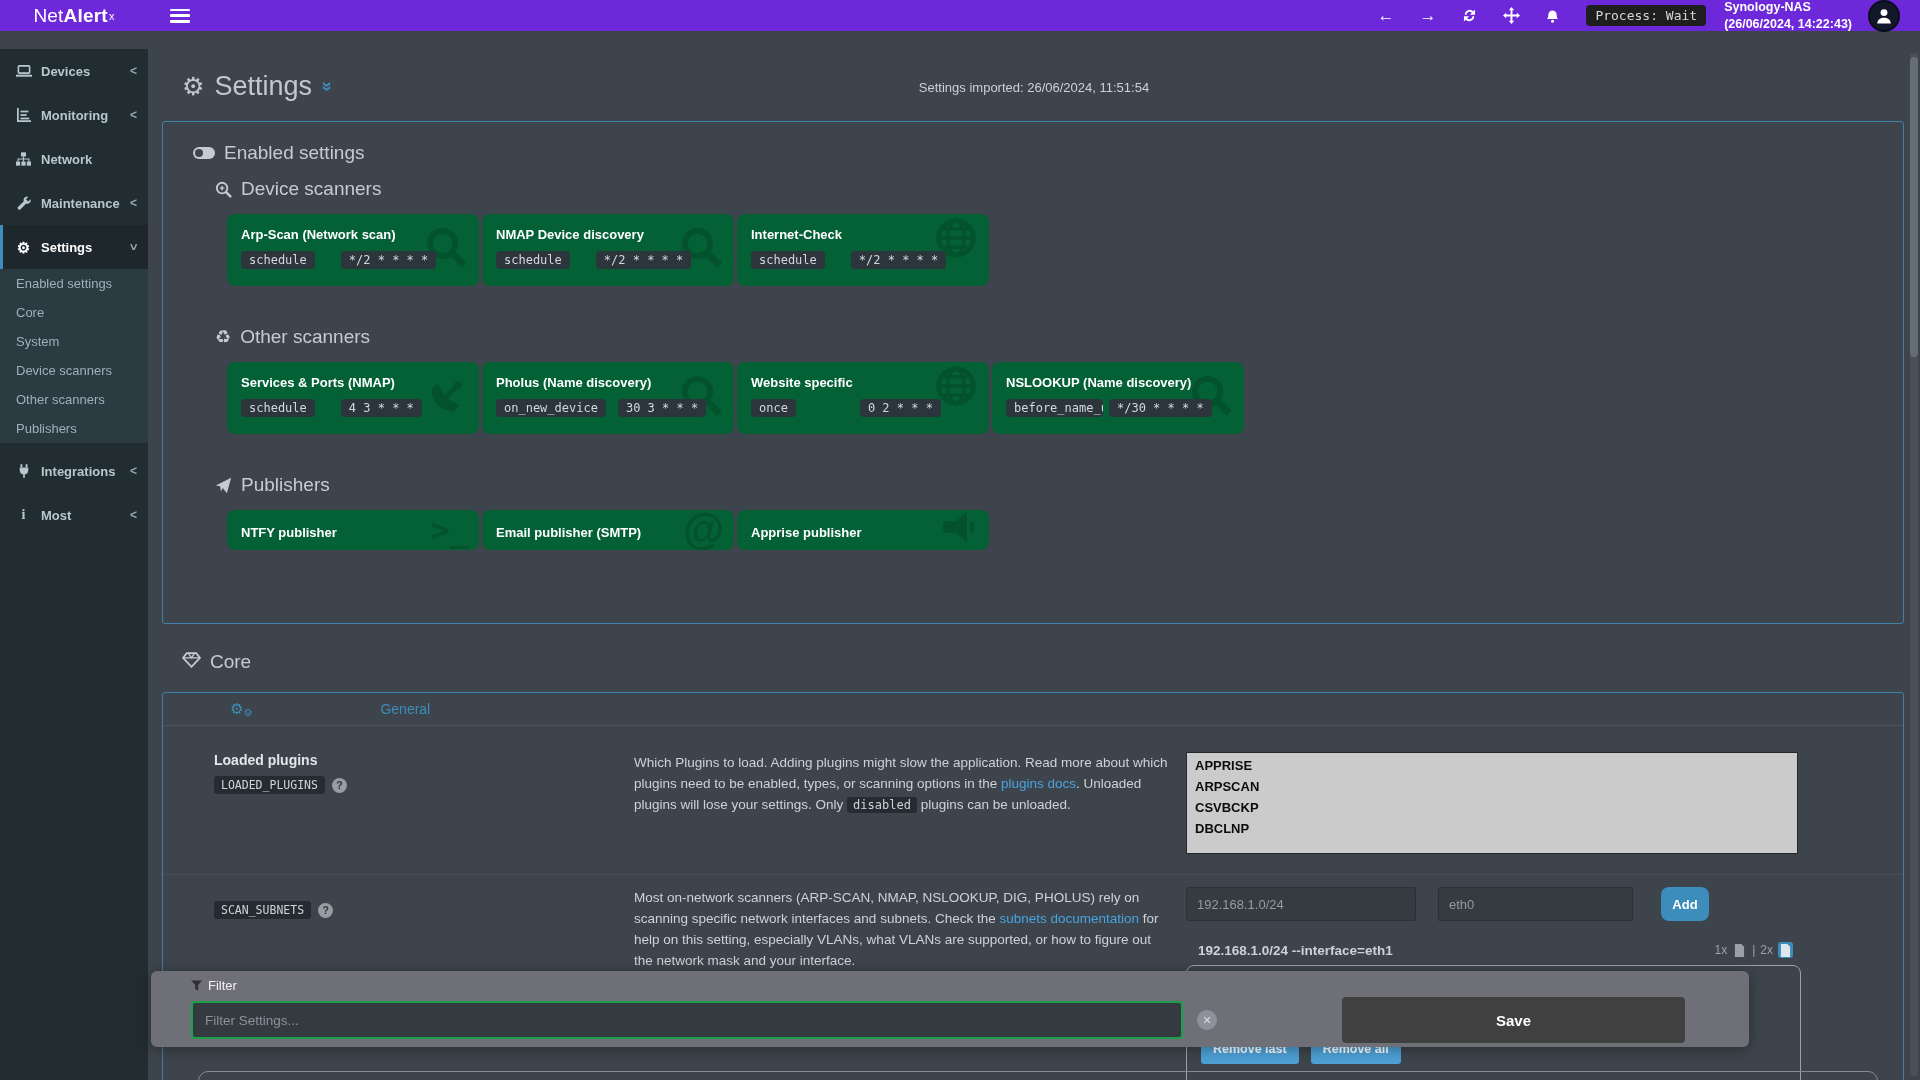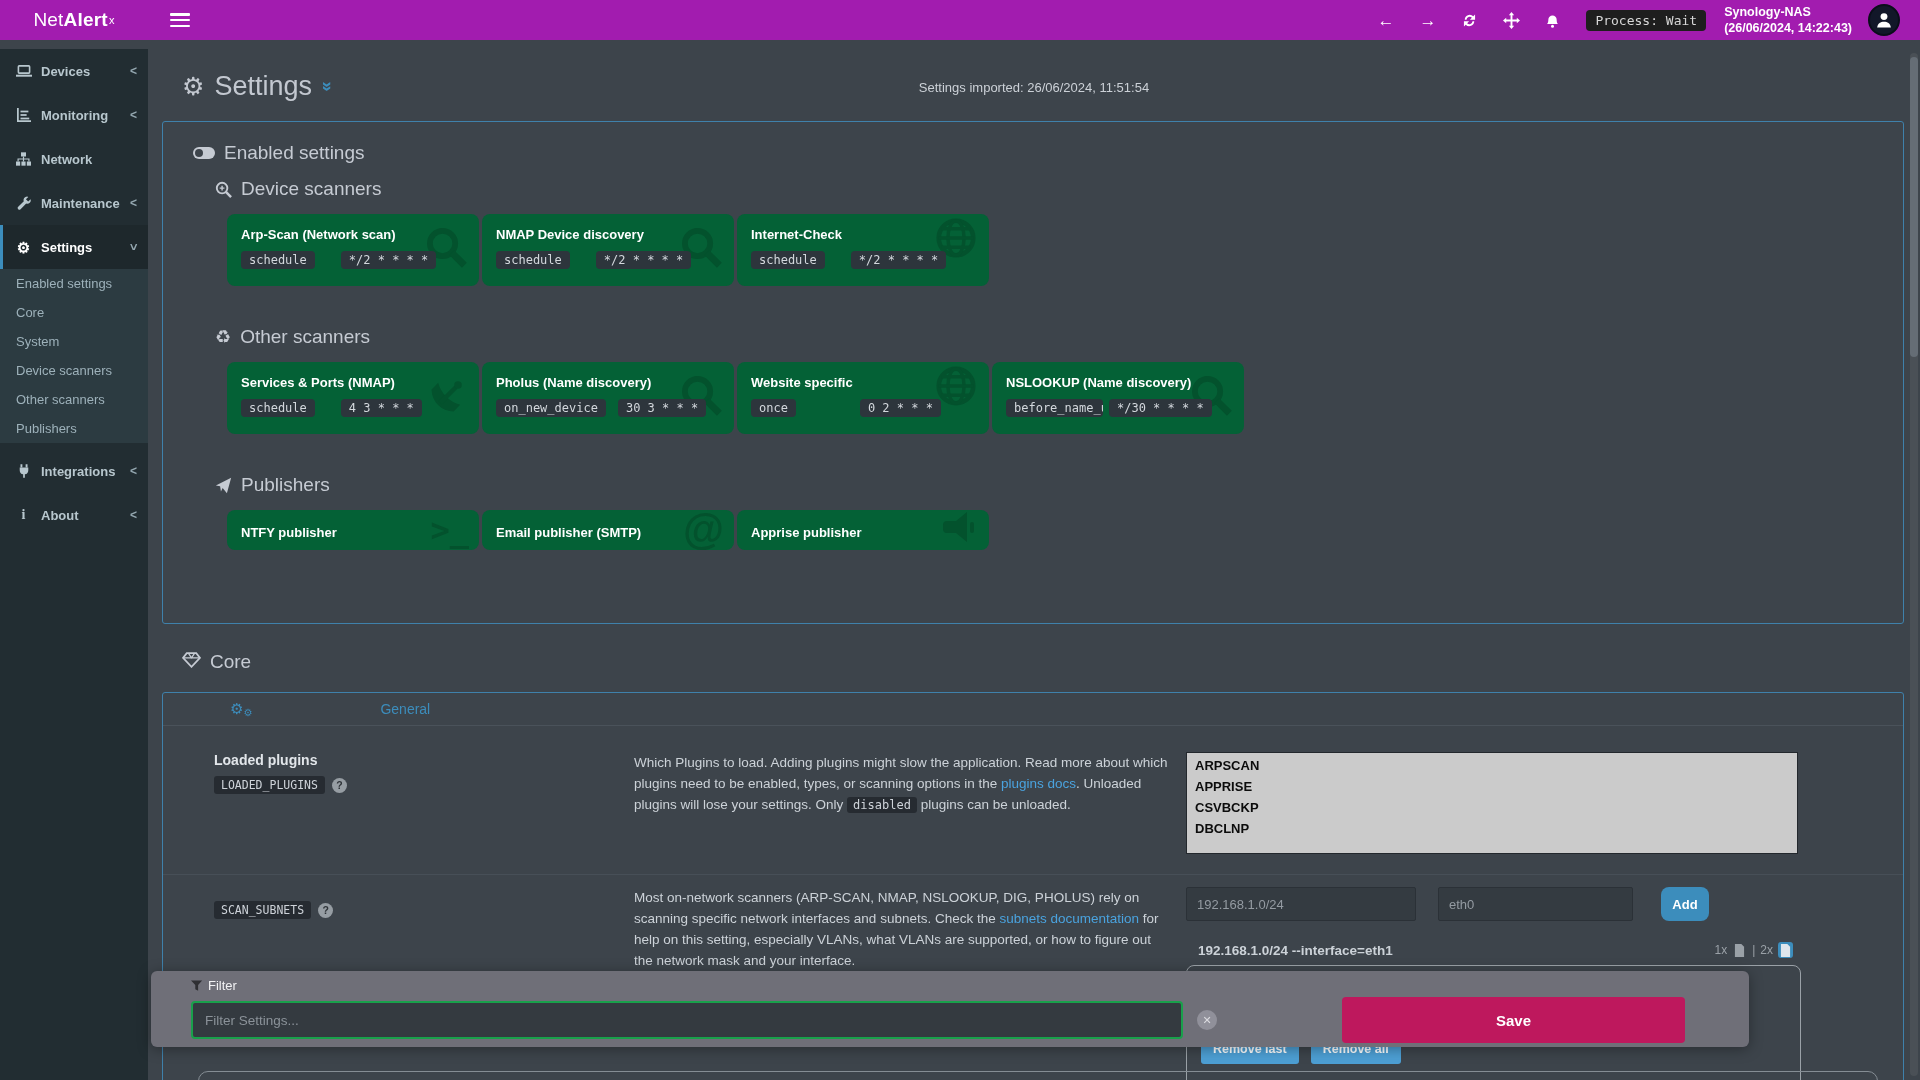--- a/index.html
+++ b/index.html
@@ -1,21 +1,21 @@
 <!DOCTYPE html>
 <html><head>
 <meta charset="utf-8">
 <style>
   * { box-sizing: border-box; margin: 0; padding: 0; }
   html,body { width:1920px; height:1080px; overflow:hidden; background:#3d444b;
     font-family:"Liberation Sans", sans-serif; }
 
   
-  .topbar { position:absolute; top:0; left:0; width:1920px; height:40px;
-    background:#a21caf; color:#fff; display:flex; align-items:stretch; z-index:30; }
+  .topbar { position:absolute; top:0; left:0; width:1920px; height:31px;
+    background:#6d28d9; color:#fff; display:flex; align-items:stretch; z-index:30; }
   .brand { width:148px; display:flex; align-items:center; justify-content:center;
     font-size:19px; letter-spacing:.2px; }
   .brand b { font-weight:bold; }
   .brand sup { font-size:11px; margin-left:1px; }
   .nav-rest { flex:1; display:flex; align-items:center; padding:0 16px; }
   .hamburger { width:20px; height:14px; display:flex; flex-direction:column;
     justify-content:space-between; cursor:pointer; margin-left:6px; }
   .hamburger span { height:2.5px; background:#fff; border-radius:1px; }
   .nav-right { margin-left:auto; display:flex; align-items:center; }
   .nav-ico { margin-left:25px; display:flex; align-items:center; cursor:pointer; }
@@ -152,21 +152,21 @@
     box-shadow:0 2px 14px rgba(0,0,0,.35); }
   .filter-lab { display:flex; align-items:center; gap:5px; color:#f2f2f4; font-size:13px; }
   .filter-lab svg { display:block; }
   .filter-line { display:flex; align-items:center; margin-top:4px; }
   .filter-input { width:992px; height:38px; background:#343a40; border:2px solid #19a04b;
     border-radius:4px; color:#c9ced3; font-size:13.5px; padding:0 12px; outline:none; }
   .filter-input::placeholder { color:#8b9299; opacity:1; }
   .clear-btn { margin-left:14px; width:20px; height:20px; border-radius:50%;
     background:#90909a; color:#dcdce1; font-size:11px; display:flex; align-items:center;
     justify-content:center; cursor:pointer; }
-  .btn-save { margin-left:125px; width:343px; height:46px; background:#be185d; border:none;
+  .btn-save { margin-left:125px; width:343px; height:46px; background:#404040; border:none;
     border-radius:4px; color:#fff; font-size:15px; font-weight:bold; cursor:pointer; }
 </style>
 </head>
 <body>
 
 <div class="topbar">
   <div class="brand">
     <span>Net</span>
       <b>Alert</b>
       <sup>x</sup>
@@ -275,21 +275,21 @@
       <svg width="12" height="14" viewBox="0 0 14 16">
           <path d="M4 0v4M10 0v4" stroke="currentColor" stroke-width="2.2"></path>
           <path d="M2 4h10v3a5 5 0 0 1-4 4.9V16H6v-4.1A5 5 0 0 1 2 7z" fill="currentColor"></path>
         </svg>
     </span>
     <span>Integrations</span>
     <span class="chev">&lt;</span>
   </div>
   <div class="side-item">
     <span class="ico" style="font-family:'Liberation Serif',serif;font-weight:bold;font-size:14px;">i</span>
-    <span>About</span>
+    <span>Most</span>
     <span class="chev">&lt;</span>
   </div>
 </div>
 
 <div class="main">
   <div class="scroll-track"></div>
   <div class="scroll-thumb"></div>
 
   <div class="page-head">
     <span class="pg-gear">⚙</span>
@@ -477,22 +477,22 @@
         <div class="chip-row">
           <span class="code-chip">LOADED_PLUGINS</span>
           <span class="help-circ">?</span>
         </div>
       </div>
       <div class="col-b">
         <span>Which Plugins to load. Adding plugins might slow the application. Read more about which plugins need to be enabled, types, or scanning options in the </span><a class="doclink">plugins docs</a><span>. Unloaded plugins will lose your settings. Only </span><span class="inline-code">disabled</span><span> plugins can be unloaded.</span>
       </div>
       <div class="col-c">
         <div class="listbox">
+          <div class="lb-opt">APPRISE</div>
           <div class="lb-opt">ARPSCAN</div>
-          <div class="lb-opt">APPRISE</div>
           <div class="lb-opt">CSVBCKP</div>
           <div class="lb-opt">DBCLNP</div>
         </div>
       </div>
     </div>
 
     <div class="form-row r2">
       <div class="col-a">
         <div class="chip-row">
           <span class="code-chip">SCAN_SUBNETS</span>

